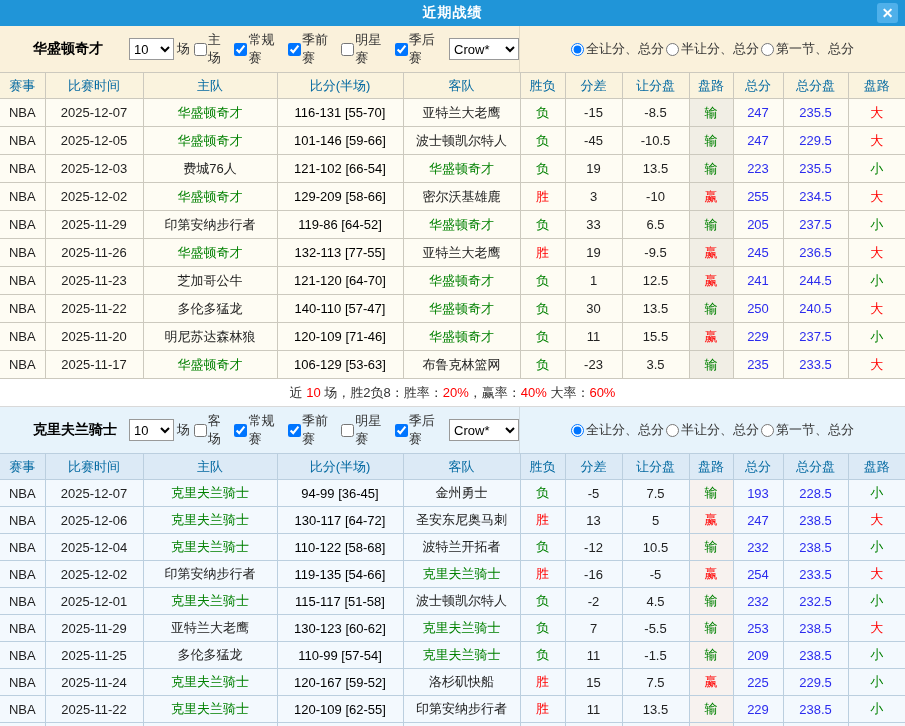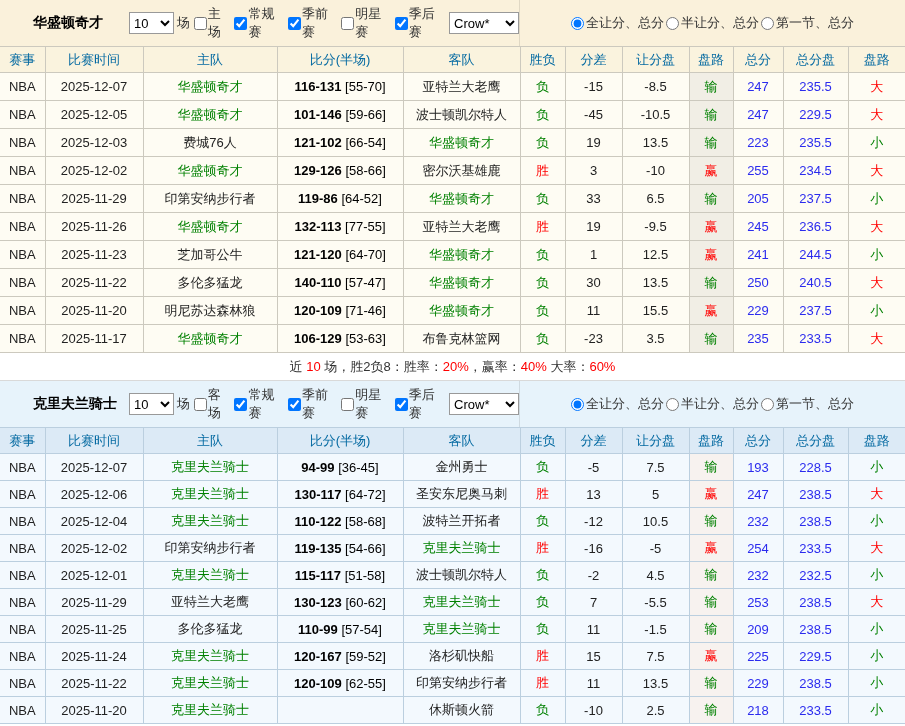--- a/index.html
+++ b/index.html
@@ -48,33 +48,39 @@
   .theme-blue  td { background:#F3F9FE; }
   .theme-cream td:nth-child(9) { background:#F1EEE5; }
   .theme-blue  td:nth-child(9) { background:#F7F2EF; }
   table { border-left:none; border-right:none; }
   tr > *:first-child { border-left:none !important; }
   tr > *:last-child  { border-right:none !important; }
 
   .team-hl { color:#008000; }
   .red   { color:#FF0000; }
   .green { color:#008000; }
-  .c-score-main { font-weight:bold; color:#000; }
+  .c-score-main { font-weight:normal; color:#000; }
   .c-score-half { color:#000000; }
   .c-total, .c-total-line { color:#2B2BEE; }
 
   
   .summary { height:28px; line-height:27px; text-align:center; background:#fff;
              border-bottom:1px solid #D9D9D9; font-size:13px; color:#333; }
   .summary .red { color:#FF0000; }
 </style>
 </head>
 <body>
 
 <div class="dialog">
+  <div class="titlebar">
+    <span class="title">近期战绩</span>
+    <button class="close-btn">
+        <span>✕</span>
+      </button>
+  </div>
   <div id="sections-root">
   <section class="section theme-cream">
     <div class="controls">
       <div class="controls-left">
         <span class="team-name">华盛顿奇才</span>
         <select class="count-select">
           <option>10</option>
         </select>
         <span class="suffix">场</span>
         <span class="filters">
@@ -208,21 +214,21 @@
     <td class="c-total">223</td>
     <td class="c-total-line">235.5</td>
     <td class="c-ou green">小</td>
   </tr>
 
   <tr>
     <td class="c-league">NBA</td>
     <td class="c-date">2025-12-02</td>
     <td class="c-home team-hl">华盛顿奇才</td>
     <td>
-      <span class="c-score-main">129-126</span>
+      <span class="c-score-main">129-209</span>
       <span class="c-score-half"> [58-66]</span>
     </td>
     <td class="c-away">密尔沃基雄鹿</td>
     <td class="c-result red">胜</td>
     <td class="c-diff">3</td>
     <td class="c-handicap">-10</td>
     <td class="c-handicap-result red">赢</td>
     <td class="c-total">255</td>
     <td class="c-total-line">234.5</td>
     <td class="c-ou red">大</td>

